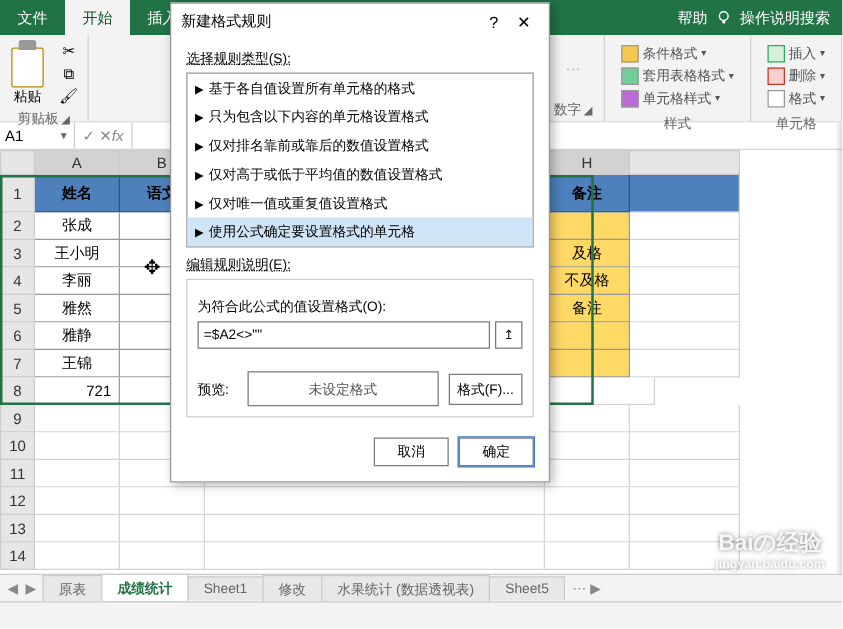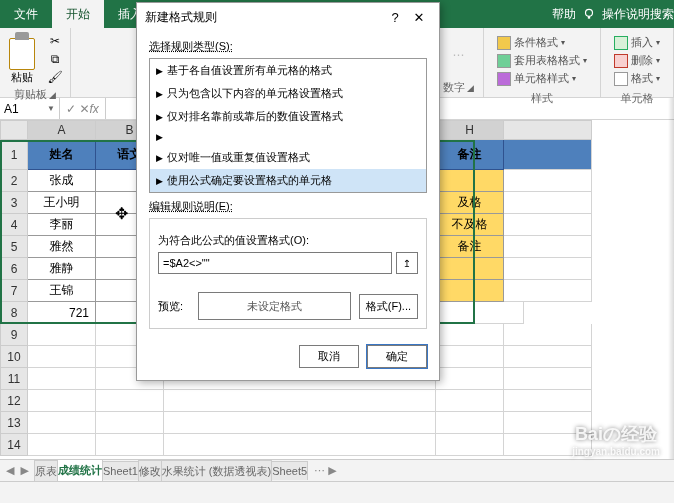--- a/index.html
+++ b/index.html
@@ -3,21 +3,21 @@
 <meta charset="utf-8">
 <style>
 * { margin: 0; padding: 0; box-sizing: border-box; font-family: "Microsoft YaHei", "SimSun", sans-serif; }
 body { width: 674px; height: 503px; background: #fff; overflow: hidden; position: relative; font-size: 12px; }
 
 
 .titlebar { background: #217346; height: 28px; display: flex; color: #fff; }
 .titlebar .tab { padding: 0 14px; height: 28px; display: flex; align-items: center; cursor: pointer; }
 .titlebar .tab.active { background: #f3f3f3; color: #14532d; }
 .titlebar .spacer { flex: 1; }
-.titlebar .right { display: flex; align-items: center; gap: 6px; }
+.titlebar .right { display: flex; align-items: center; gap: 6px; padding-right: 10px; }
 .titlebar .lightbulb { width: 14px; height: 14px; }
 
 
 .ribbon { height: 70px; background: #f3f3f3; border-bottom: 1px solid #d4d4d4; display: flex; }
 .ribbon-group { border-right: 1px solid #d4d4d4; padding: 4px 6px 2px 6px; display: flex; flex-direction: column; align-items: center; min-width: 60px; }
 .ribbon-group .content { flex: 1; display: flex; align-items: center; gap: 4px; }
 .ribbon-group .label { font-size: 11px; color: #666; padding-top: 2px; display: flex; align-items: center; gap: 2px; }
 .ribbon-group .label .arrow { font-size: 9px; }
 .clipboard-icon { width: 32px; height: 38px; position: relative; }
 .paste-board { width: 26px; height: 32px; background: #fff; border: 1px solid #b8860b; border-radius: 2px; position: absolute; bottom: 0; left: 3px; }
@@ -72,21 +72,21 @@
 .preview-lbl { font-size: 11px; width: 32px; }
 .preview-box { border: 1px solid #7a7a7a; flex: 1; height: 28px; display: flex; align-items: center; justify-content: center; font-size: 11px; color: #555; }
 .fmt-btn { border: 1px solid #7a7a7a; background: #fff; padding: 4px 6px; font-size: 11px; }
 .dlg-buttons { display: flex; justify-content: flex-end; gap: 8px; margin-top: 16px; }
 .dlg-btn { border: 1px solid #7a7a7a; background: #fff; padding: 3px 18px; font-size: 11px; }
 .dlg-btn.primary { outline: 1px solid #3a76c4; }
 
 
 .sheet-tabs { position: absolute; bottom: 22px; left: 0; right: 0; height: 22px; background: #f3f3f3; border-top: 1px solid #ccc; display: flex; align-items: center; font-size: 11px; }
 .sheet-nav { display: flex; padding: 0 6px; gap: 6px; color: #888; }
-.sheet-tab { padding: 3px 0; border: 1px solid #ccc; border-bottom: none; background: #fff; margin-left: -1px; }
+.sheet-tab { padding: 3px 12px; border: 1px solid #ccc; border-bottom: none; background: #fff; margin-left: -1px; }
 .sheet-tab.active { background: #fff; border-bottom: 2px solid #217346; color: #217346; font-weight: bold; }
 .sheet-tab.inactive { background: #e8e8e8; color: #666; }
 .status-bar { position: absolute; bottom: 0; left: 0; right: 0; height: 22px; background: #f3f3f3; border-top: 1px solid #ccc; }
 
 
 .watermark { position: absolute; right: 14px; bottom: 46px; color: rgba(255,255,255,.85); font-size: 18px; font-weight: bold; z-index: 200; text-shadow: 0 0 4px rgba(0,0,0,.5); display:flex; flex-direction:column; align-items:center; }
 .watermark .sub { font-size: 10px; opacity: .8; }
 
 
 .cursor { position: absolute; z-index: 300; left: 115px; top: 204px; width: 18px; height: 18px; }
@@ -355,20 +355,21 @@
       <div class="rule-item">
           <span class="arr">▶</span>
           <span>只为包含以下内容的单元格设置格式</span>
         </div>
       <div class="rule-item">
           <span class="arr">▶</span>
           <span>仅对排名靠前或靠后的数值设置格式</span>
         </div>
       <div class="rule-item">
           <span class="arr">▶</span>
+          <span>仅对高于或低于平均值的数值设置格式</span>
         </div>
       <div class="rule-item">
           <span class="arr">▶</span>
           <span>仅对唯一值或重复值设置格式</span>
         </div>
       <div class="rule-item selected">
           <span class="arr">▶</span>
           <span>使用公式确定要设置格式的单元格</span>
         </div>
     </div>

